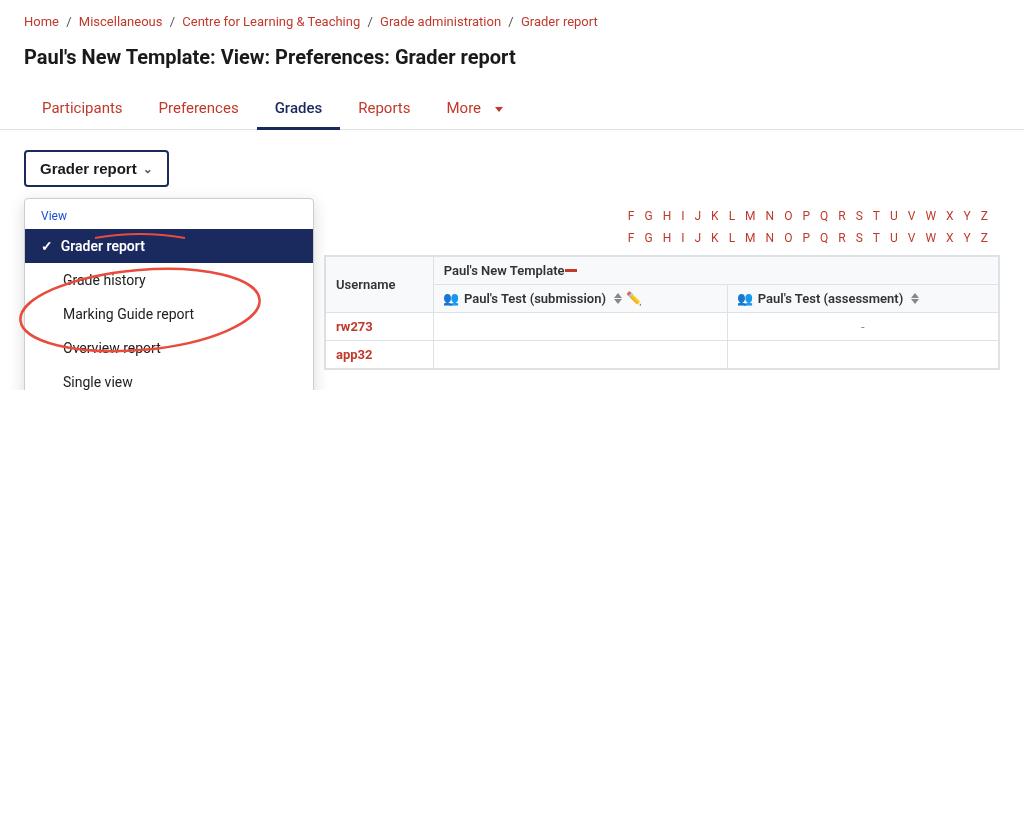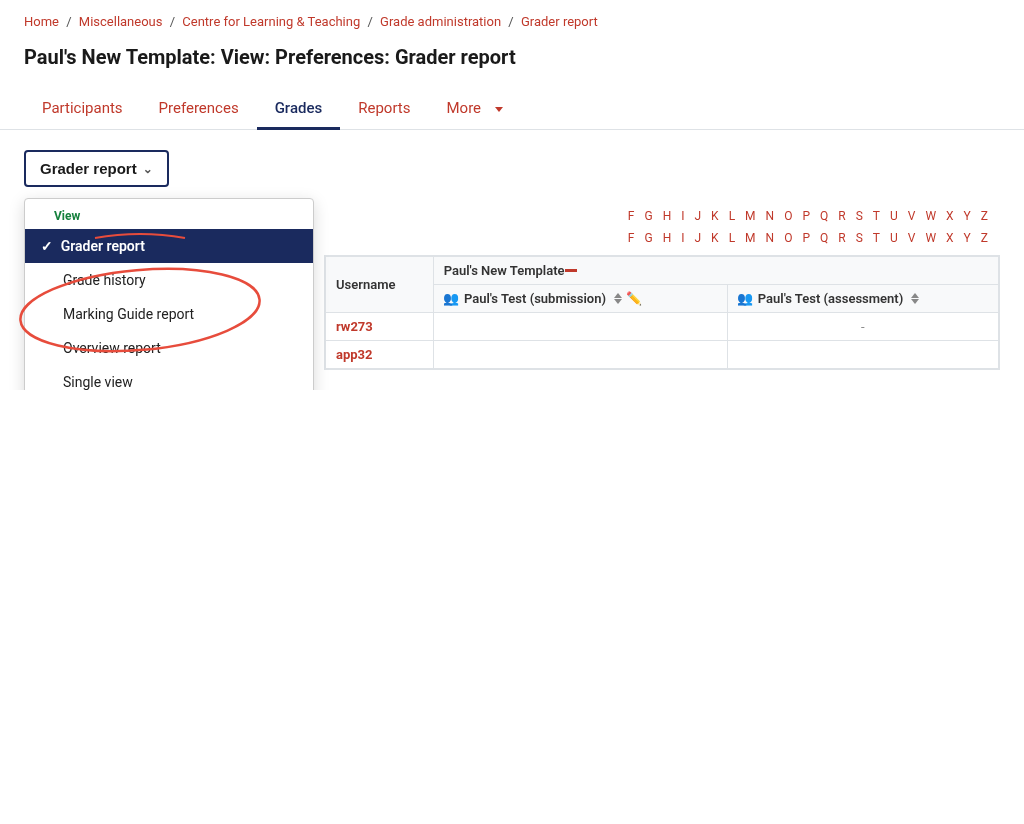--- a/index.html
+++ b/index.html
@@ -112,25 +112,25 @@
       top: 68px;
       left: 24px;
       width: 290px;
       background: #fff;
       border: 1px solid #ccc;
       border-radius: 4px;
       box-shadow: 0 4px 16px rgba(0,0,0,0.15);
       z-index: 100;
     }
     .dropdown-section-label {
-      padding: 10px 16px 6px 29px;
+      padding: 10px 16px 6px 16px;
       font-size: 12px;
-      color: #15803d;
+      color: #1d4ed8;
       text-transform: none;
-      font-weight: bold;
+      font-weight: normal;
     }
     .dropdown-item {
       display: flex;
       align-items: center;
       padding: 9px 16px;
       cursor: pointer;
       font-size: 14px;
       color: #222;
       text-decoration: none;
     }

